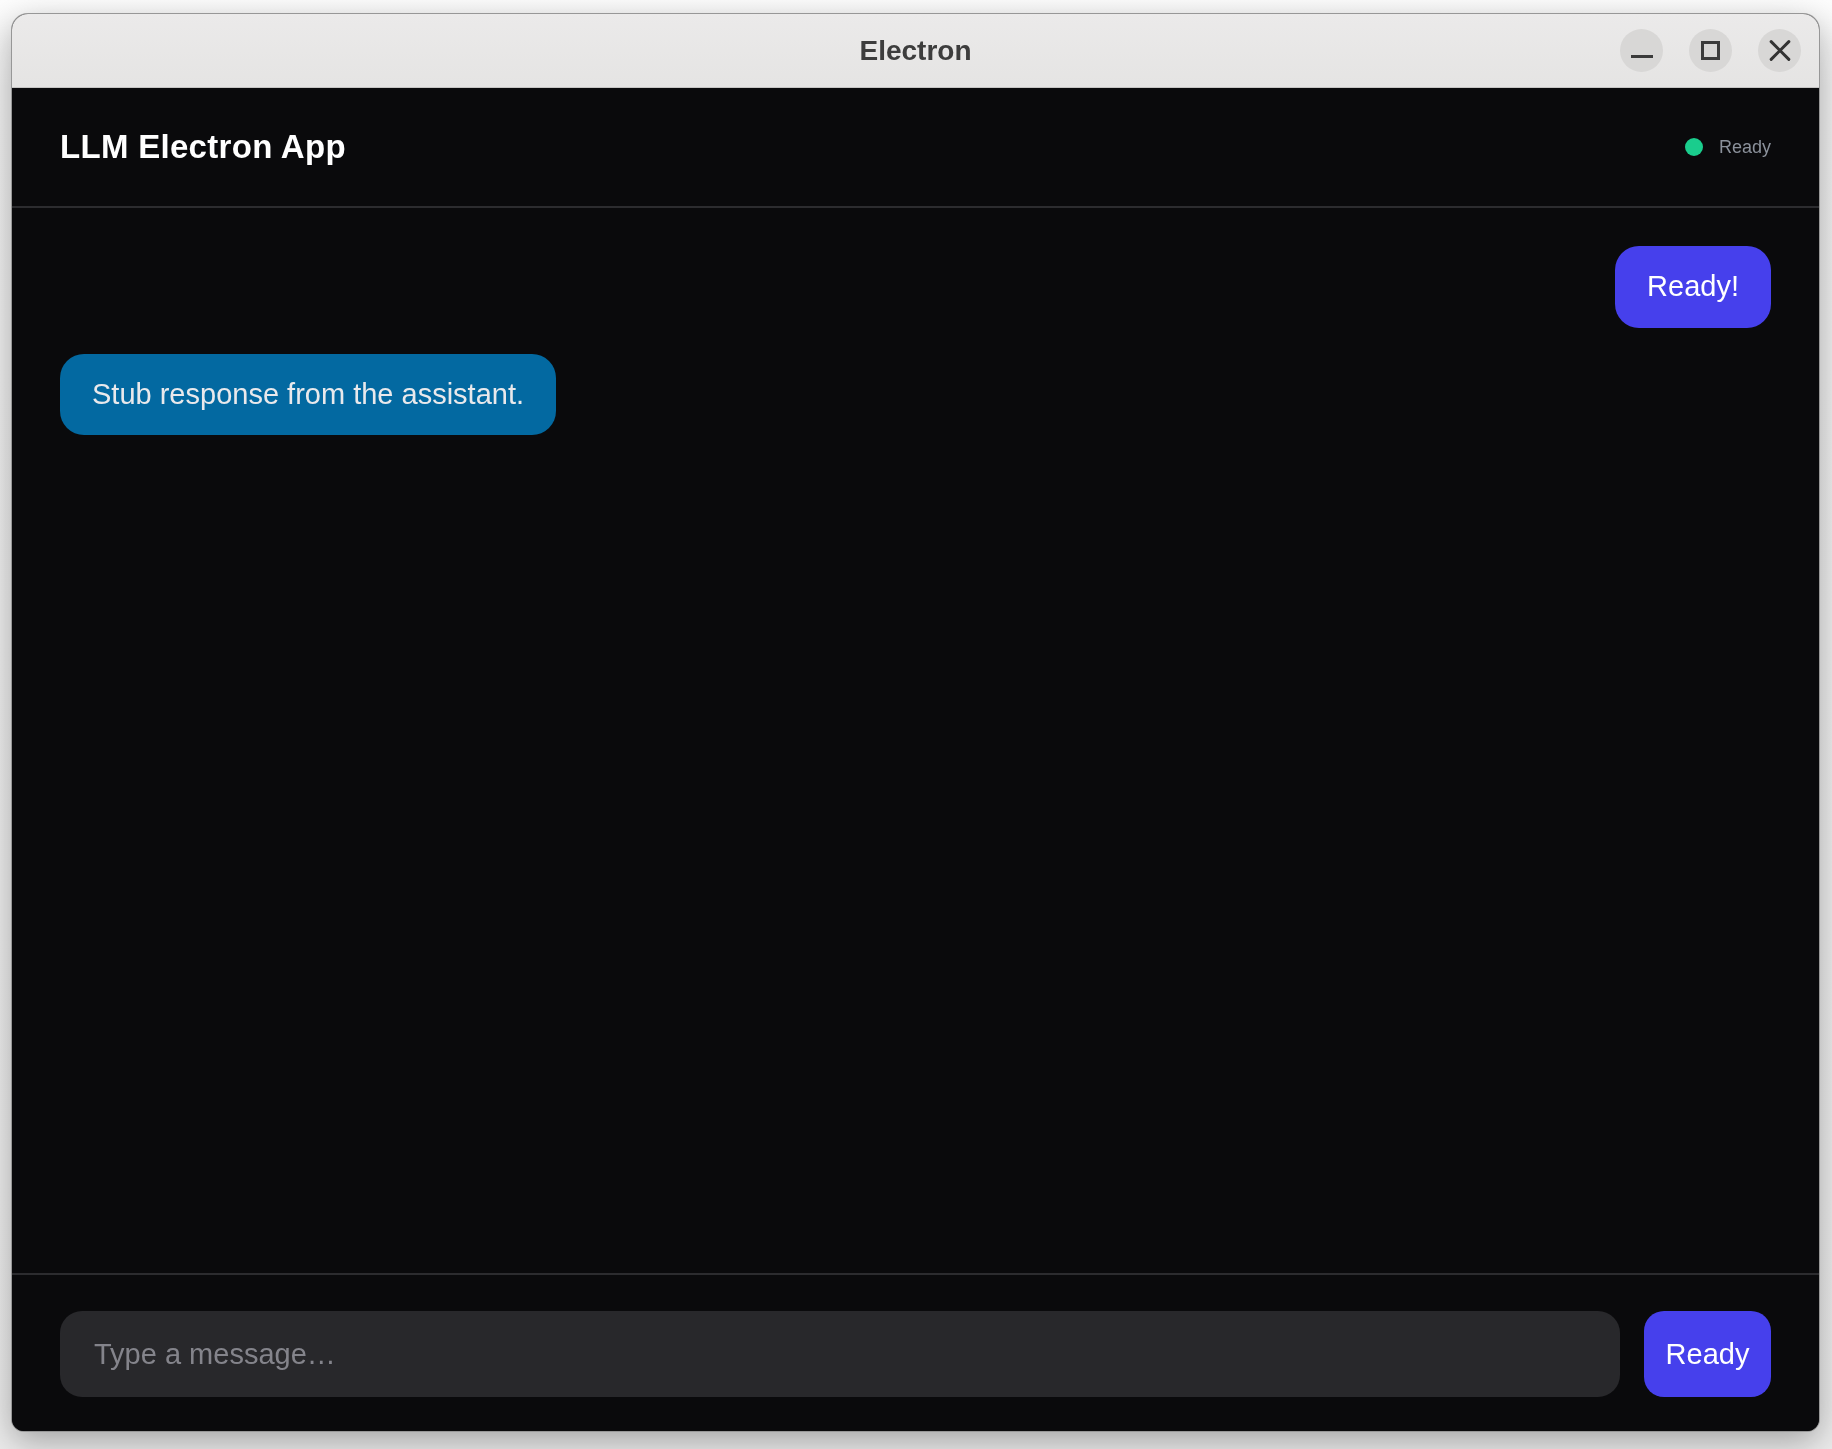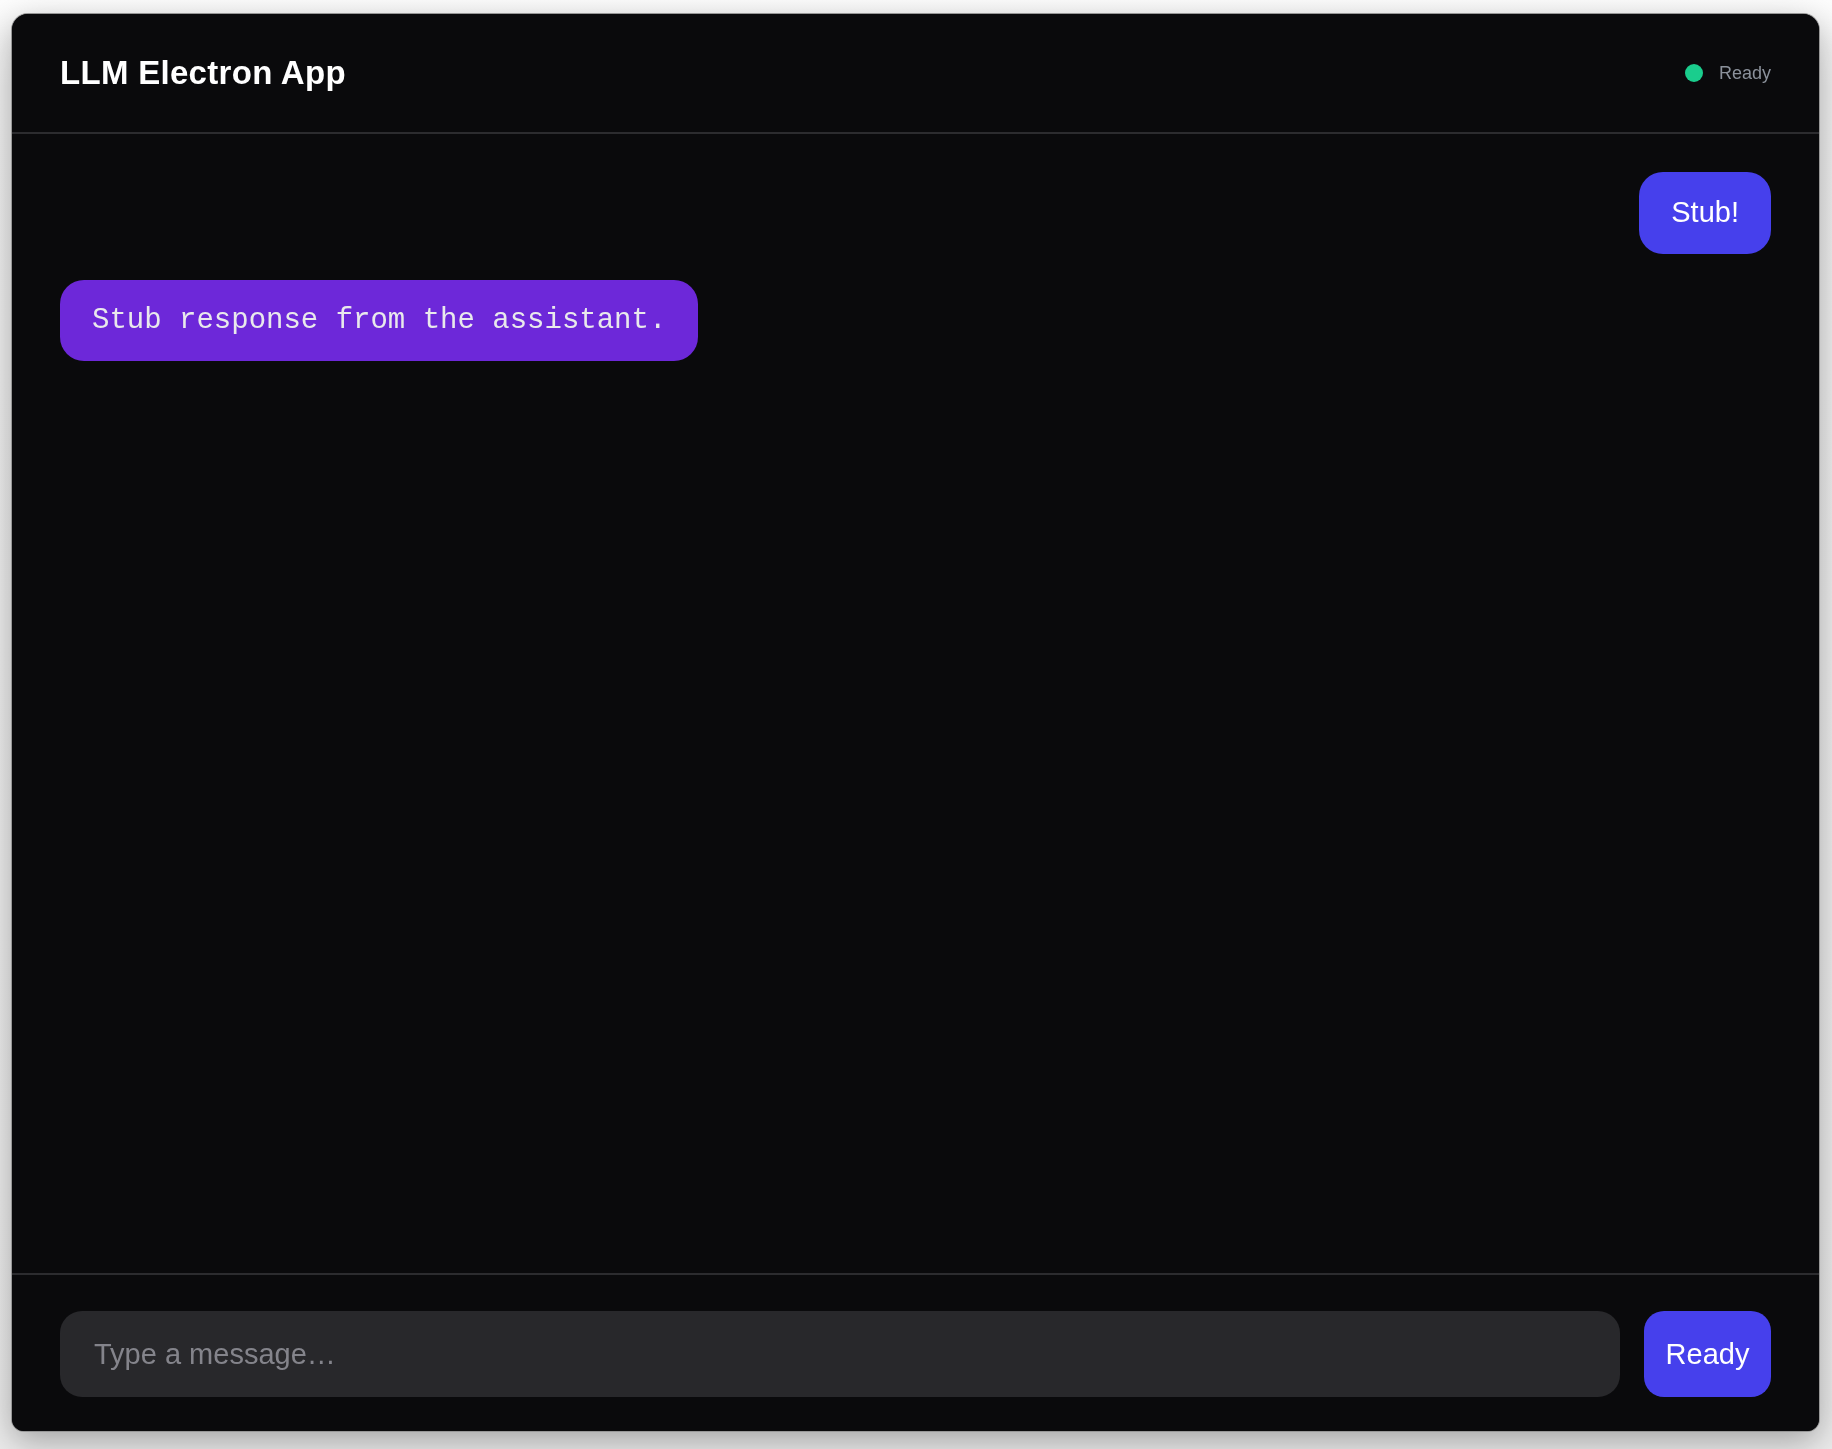--- a/index.html
+++ b/index.html
@@ -123,23 +123,22 @@
     font-size: 29px;
     line-height: 1.3;
   }
   .bubble.user {
     align-self: flex-end;
     background: #4640ec;
     color: #ffffff;
   }
   .bubble.assistant {
     align-self: flex-start;
-    background: #6d28d9;
+    background: #0369a1;
     color: #e9e9ec;
-    font-family: Liberation Mono, monospace;
   }
 
   .composer {
     flex: 0 0 auto;
     border-top: 2px solid #2c2c2f;
     padding: 36px 48px 34px;
     display: flex;
     gap: 24px;
     align-items: center;
   }
@@ -168,33 +167,47 @@
     font-family: inherit;
     cursor: pointer;
   }
 </style>
 </head>
 <body>
 
 <div class="desktop">
   <div class="window">
 
+    <div class="titlebar">
+      <div class="titlebar-title">Electron</div>
+      <div class="titlebar-controls">
+        <button class="tb-btn">
+          <span class="glyph-min"></span>
+        </button>
+        <button class="tb-btn">
+          <span class="glyph-max"></span>
+        </button>
+        <button class="tb-btn">
+          <span class="glyph-close"></span>
+        </button>
+      </div>
+    </div>
 
     <div class="app">
 
       <div class="app-header">
         <h1 class="app-title">LLM Electron App</h1>
         <div class="status">
           <span class="status-dot"></span>
           <span>Ready</span>
         </div>
       </div>
 
       <div class="chat">
-        <div class="bubble user">Stub!</div>
+        <div class="bubble user">Ready!</div>
         <div class="bubble assistant">Stub response from the assistant.</div>
       </div>
 
       <div class="composer">
         <input type="text" class="msg-input" placeholder="Type a message…" style="">
         <button class="send-btn">Ready</button>
       </div>
 
     </div>
   </div>

